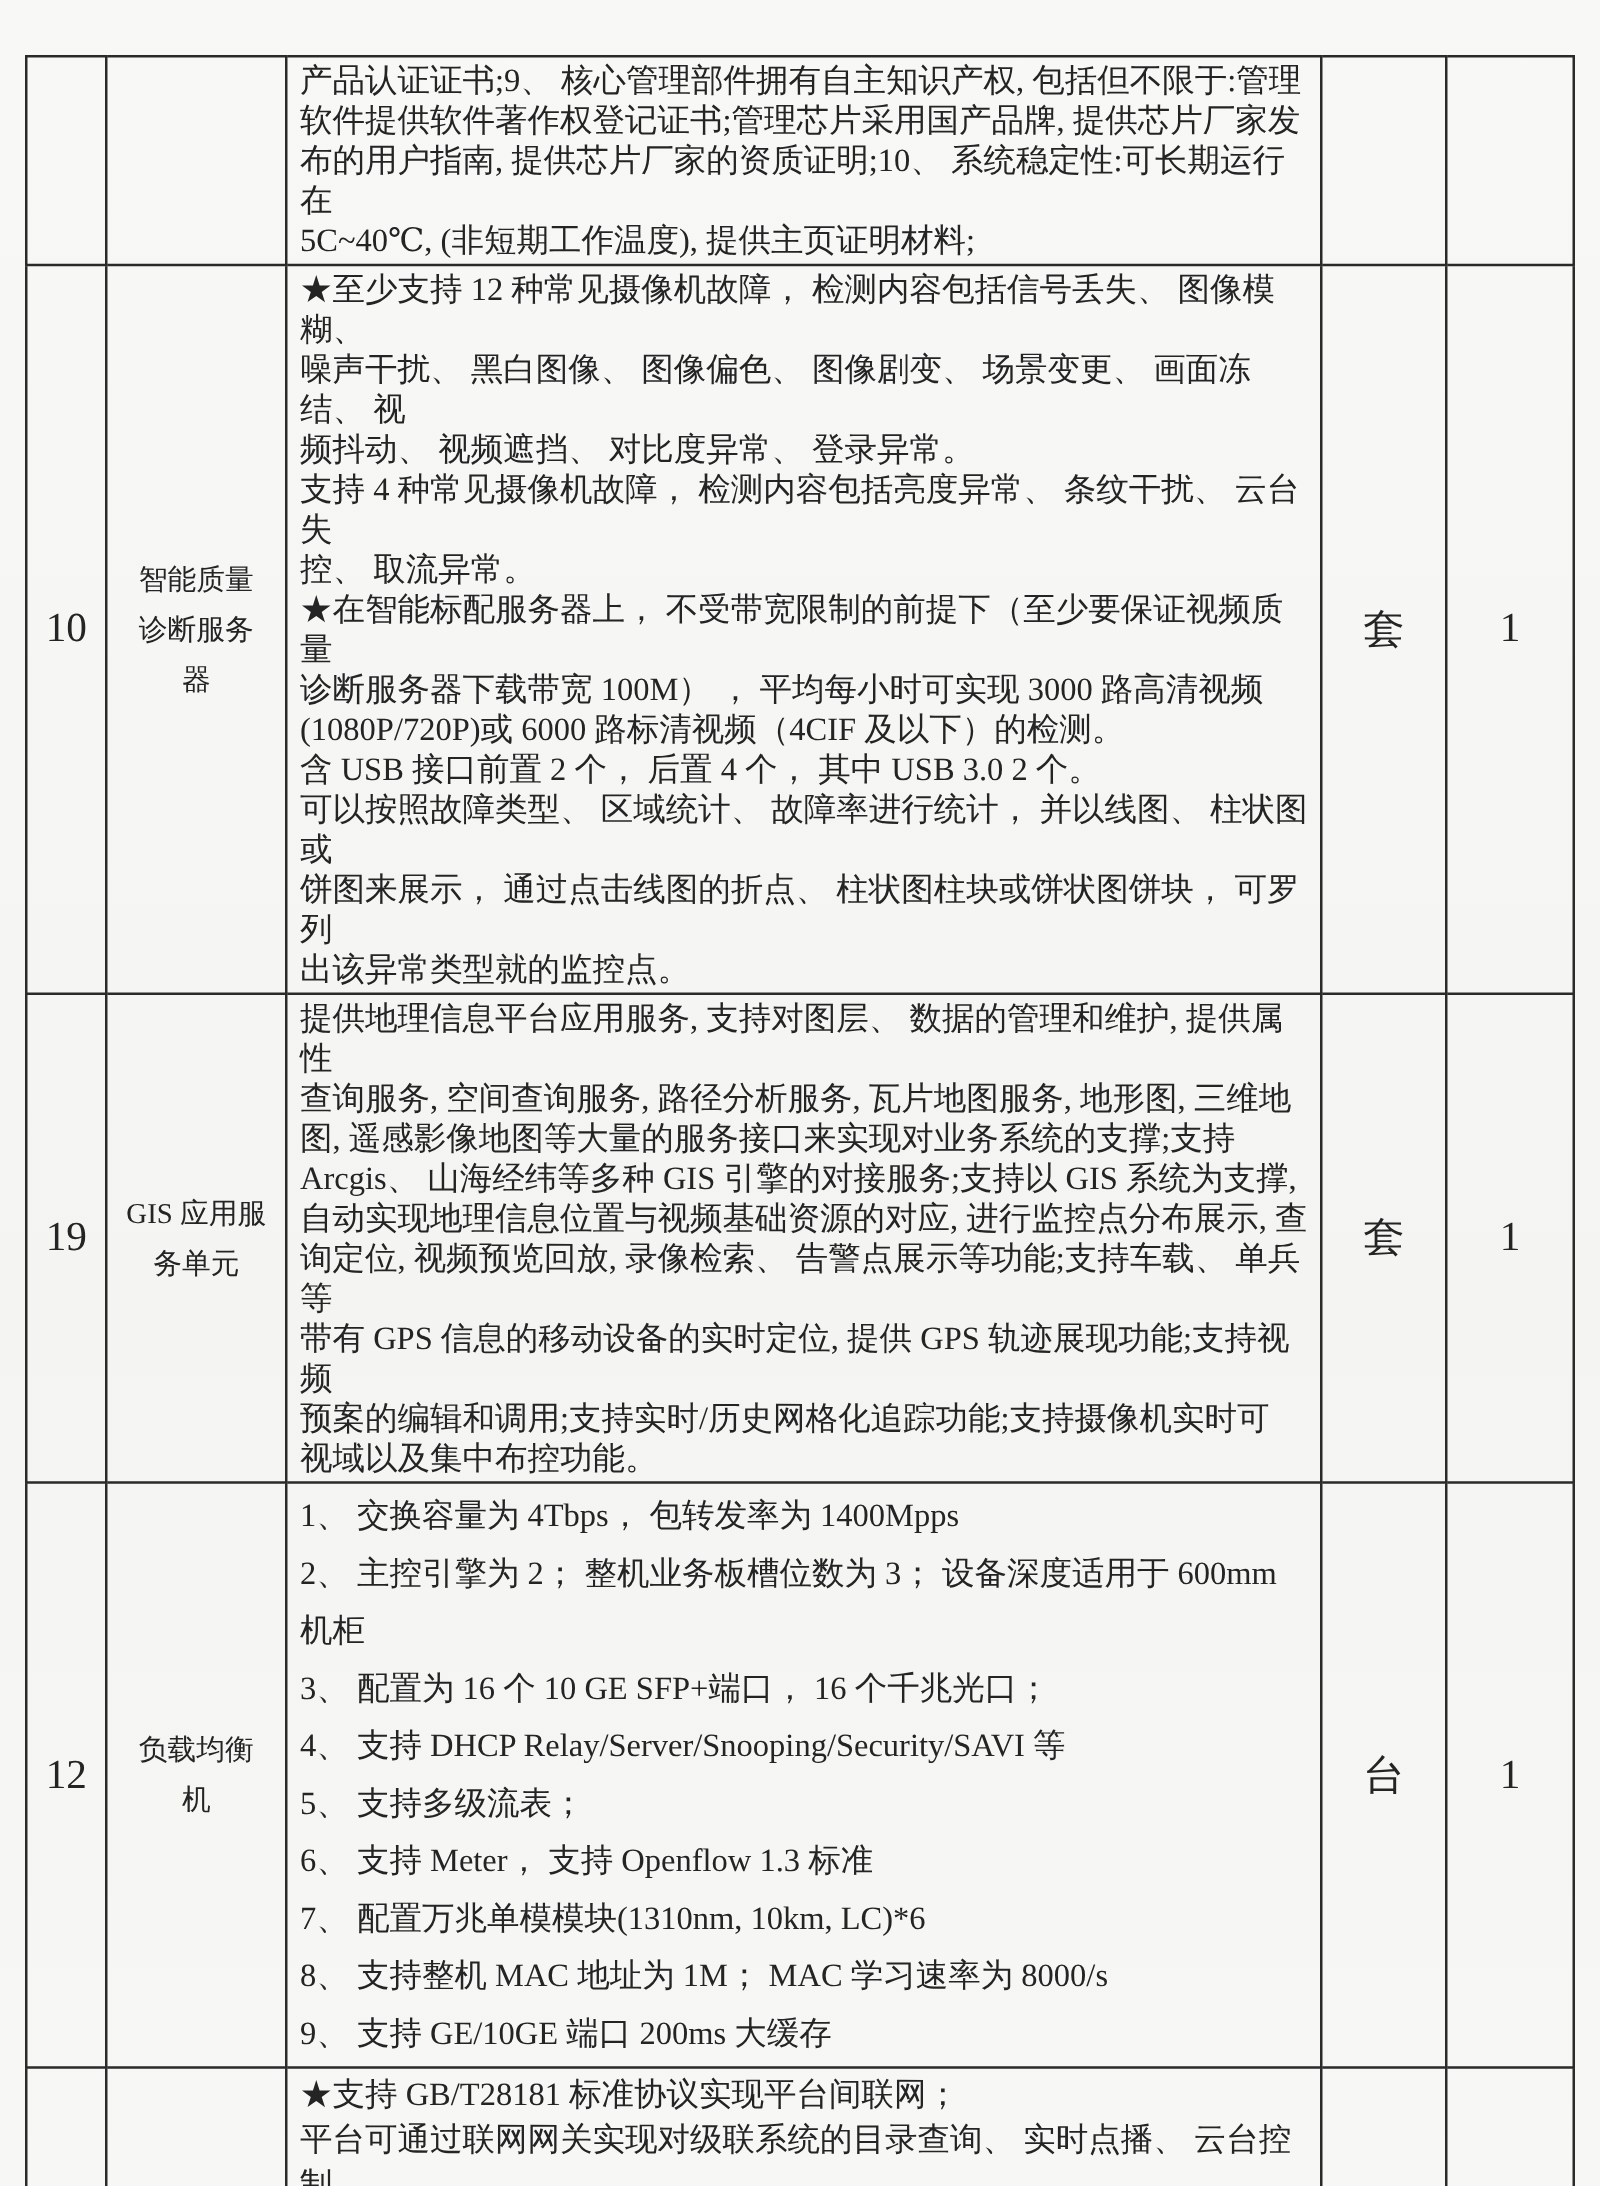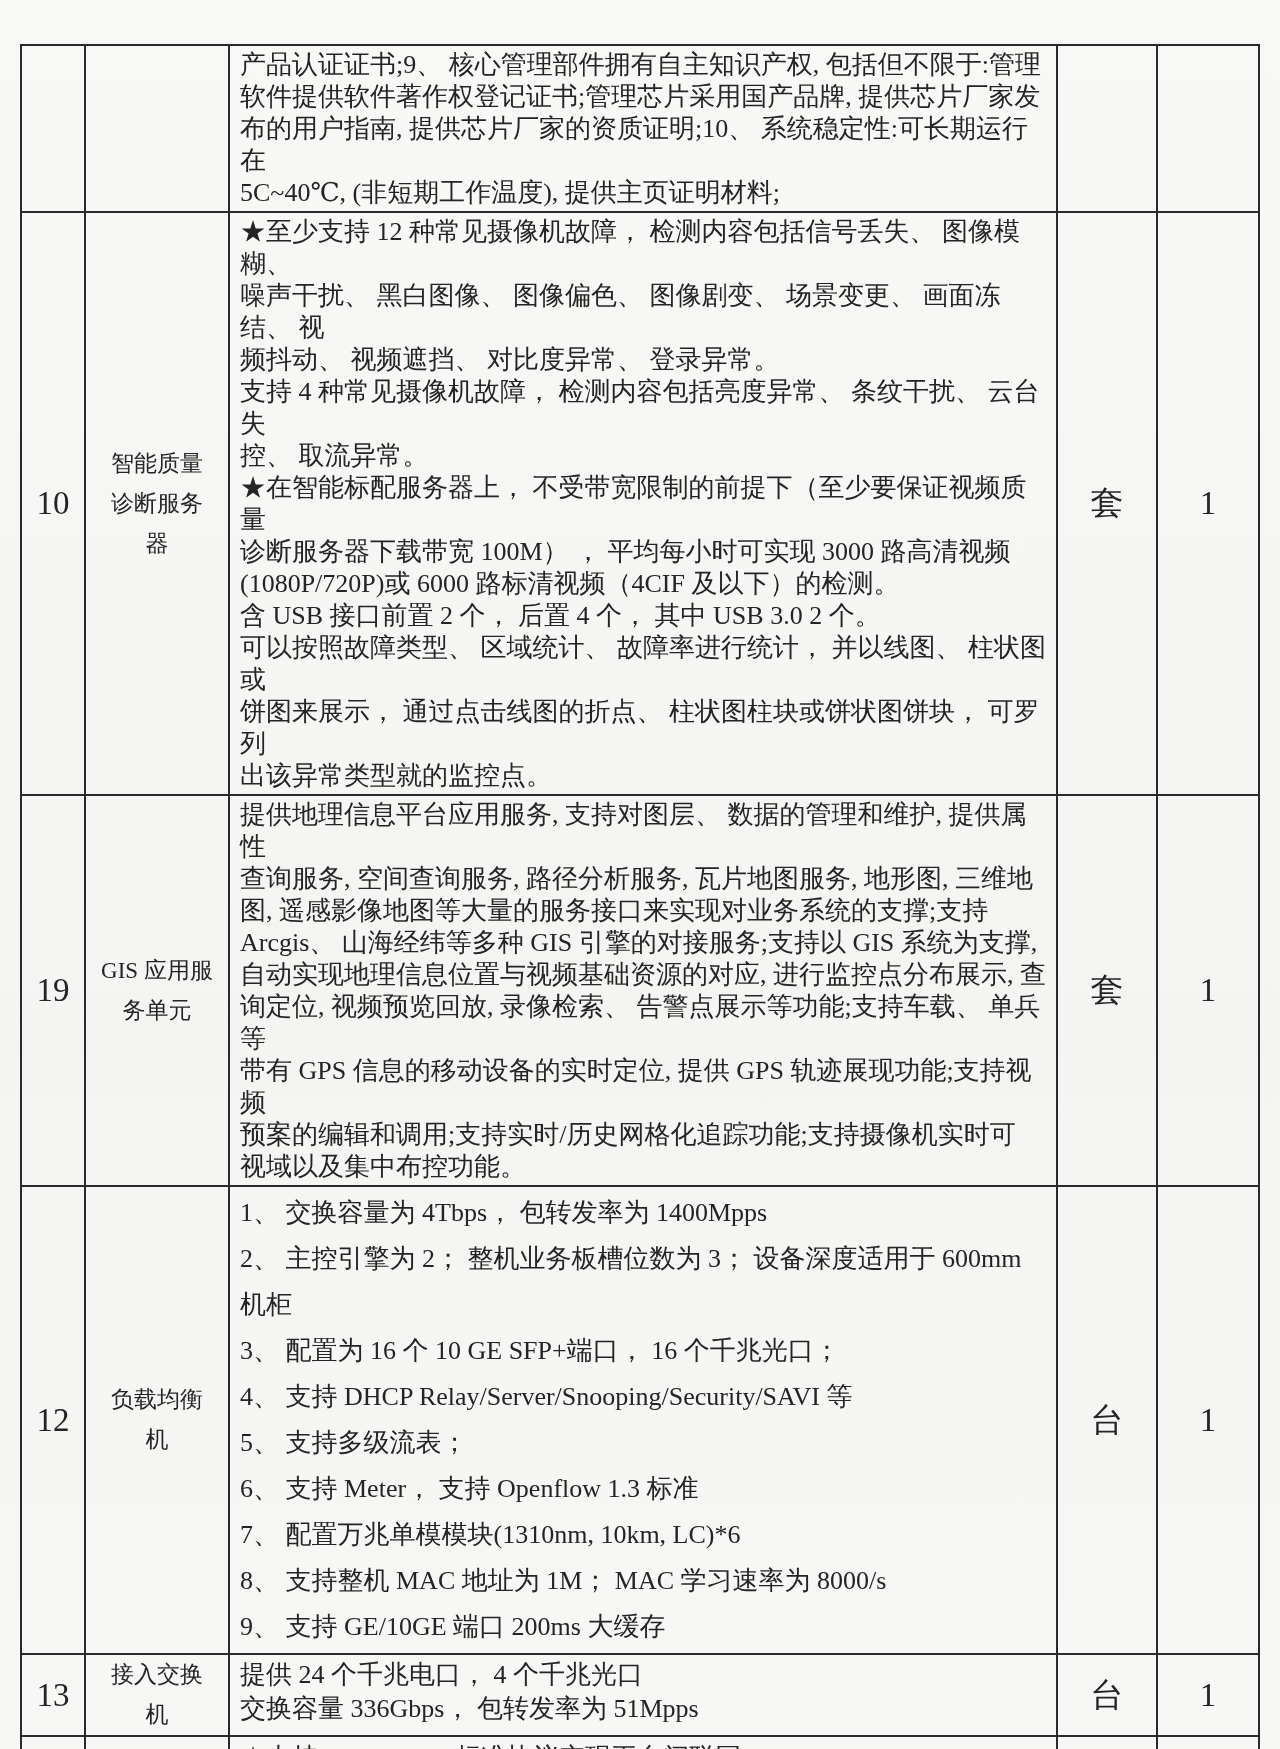--- a/index.html
+++ b/index.html
@@ -133,29 +133,20 @@
 3、 配置为 16 个 10 GE SFP+端口， 16 个千兆光口；
 4、 支持 DHCP Relay/Server/Snooping/Security/SAVI 等
 5、 支持多级流表；
 6、 支持 Meter， 支持 Openflow 1.3 标准
 7、 配置万兆单模模块(1310nm, 10km, LC)*6
 8、 支持整机 MAC 地址为 1M； MAC 学习速率为 8000/s
 9、 支持 GE/10GE 端口 200ms 大缓存</td>
         <td class="unit">台</td>
         <td class="qty">1</td>
       </tr>
-      <tr class="r4">
-        <td class="no">13</td>
-        <td class="name">接入交换
-机</td>
-        <td class="desc">提供 24 个千兆电口， 4 个千兆光口
-交换容量 336Gbps， 包转发率为 51Mpps</td>
-        <td class="unit">台</td>
-        <td class="qty">1</td>
-      </tr>
       <tr class="r5 last-row">
         <td class="no">14</td>
         <td class="name">联网网关</td>
         <td class="desc">★支持 GB/T28181 标准协议实现平台间联网；
 平台可通过联网网关实现对级联系统的目录查询、 实时点播、 云台控制、
 视音频文件检索、 视音频文件回放及回放控制、 系统布防撤防、 设备信
 息及状态查询、 视音频文件下载、 系统设备远程启动等功能;
 单台联网网关可同时接入多个异构平台, 内置多个千兆网络接口, 支持端
 口聚合绑定、 负载均衡;
 ★支持协议网关与媒体网关分离的工作模式;能将国标码流实现无损转

